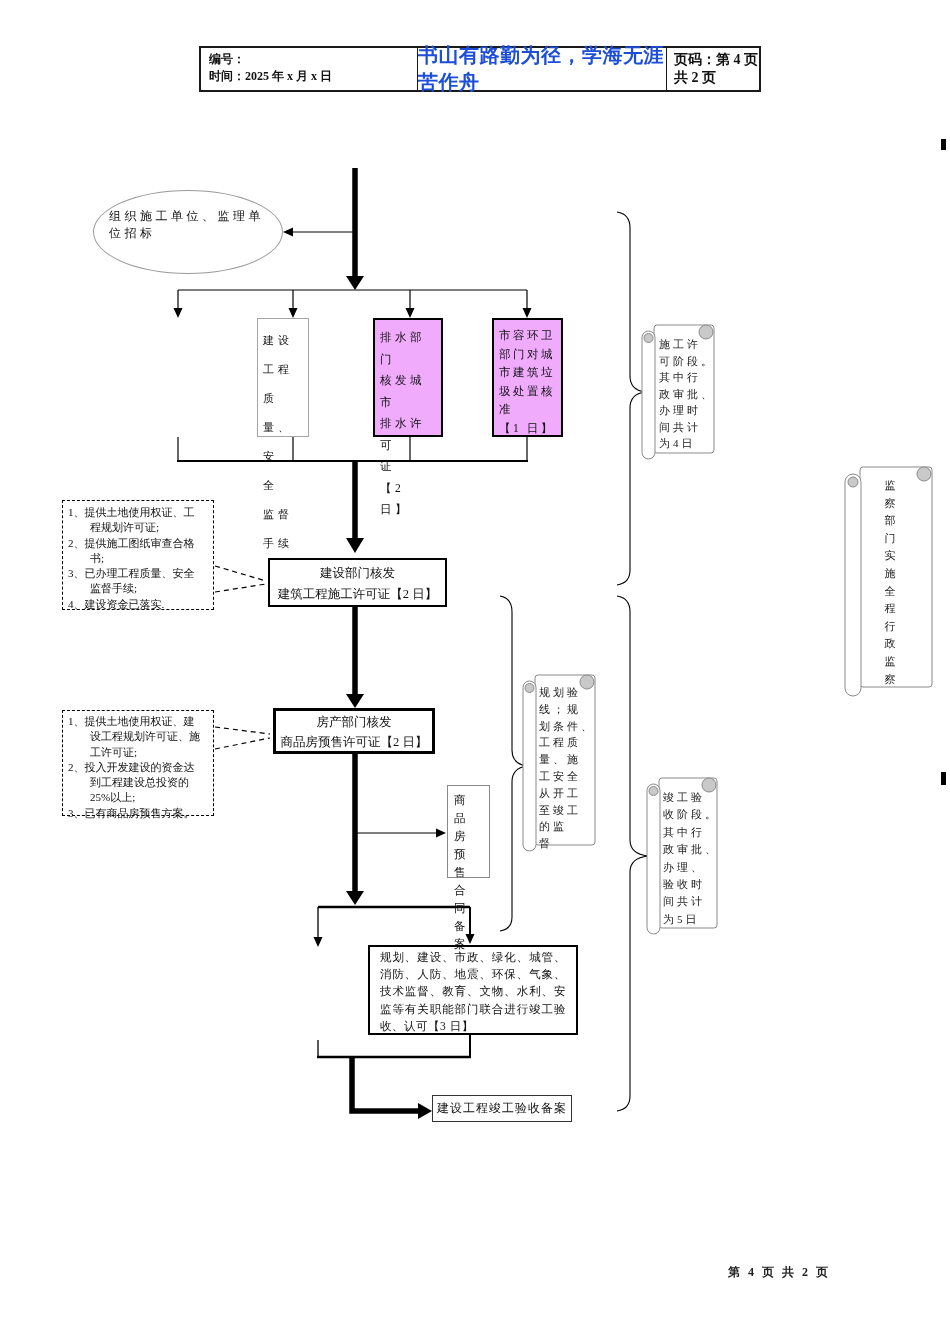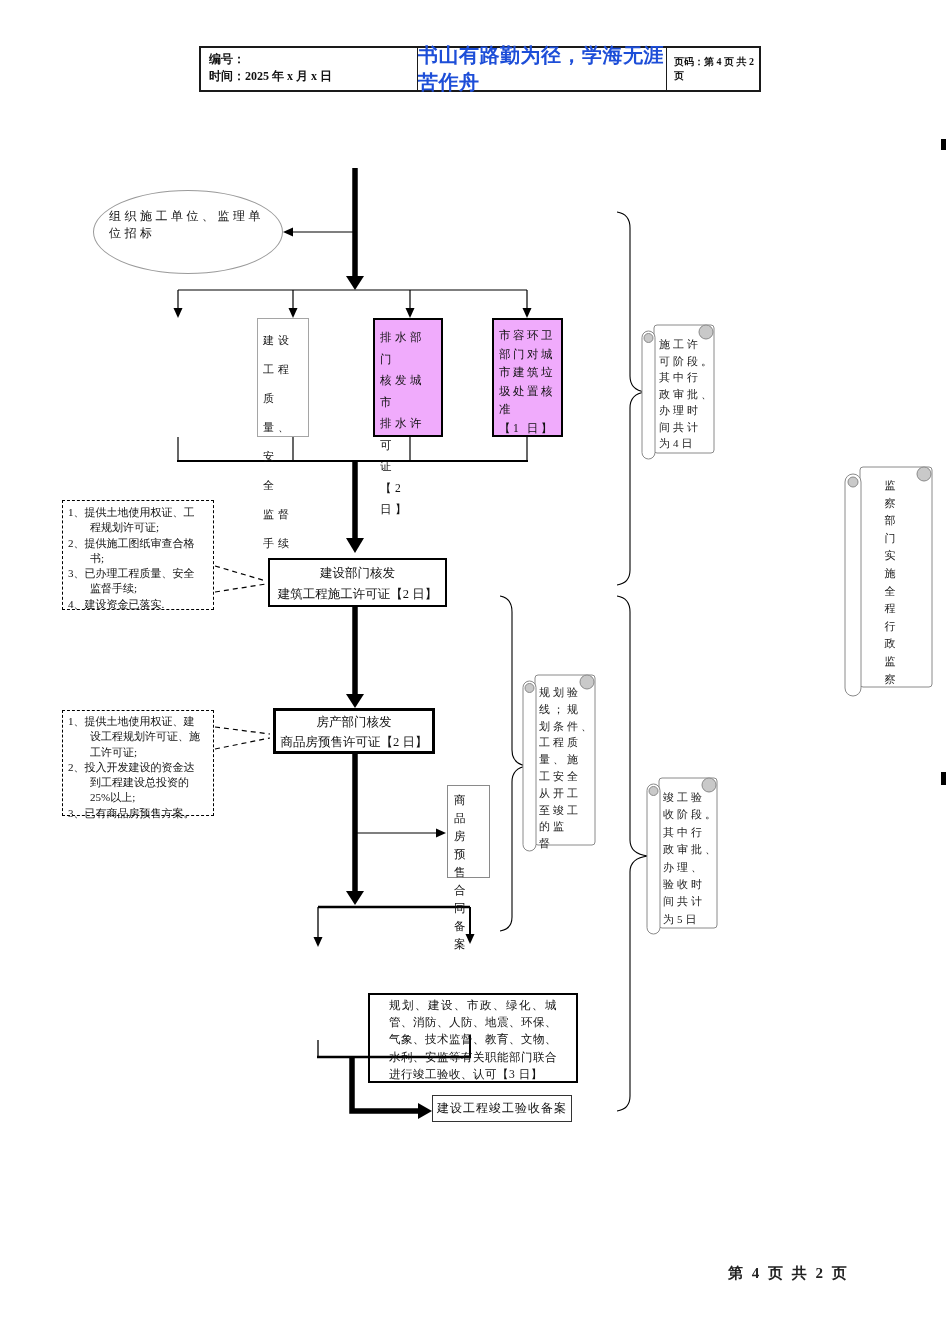--- a/index.html
+++ b/index.html
@@ -5,31 +5,31 @@
   html,body{margin:0;padding:0;background:#fff;}
   .page{position:relative;width:950px;height:1344px;background:#ffffff;overflow:hidden;
         font-family:"Liberation Serif","DejaVu Serif",serif;color:#111;}
   .abs{position:absolute;}
   .pre{white-space:pre-line;}
   
   .hdr{left:199px;top:46px;width:558px;height:42px;border:2px solid #1a1a1a;display:flex;}
   .hdr .c1{width:208px;padding:3px 0 0 8px;font-size:12px;line-height:17px;font-weight:600;}
   .hdr .c2{width:248px;border-left:1px solid #1a1a1a;display:flex;align-items:center;justify-content:center;}
   .hdr .c2 span{color:#1d4ed8;font-weight:bold;font-size:20px;letter-spacing:0.5px;}
-  .hdr .c3{flex:1;border-left:1px solid #1a1a1a;display:flex;align-items:center;padding-left:7px;font-size:10px;font-weight:600;}
+  .hdr .c3{flex:1;border-left:1px solid #1a1a1a;display:flex;align-items:center;padding-left:7px;font-size:14px;font-weight:600;}
   
   .node{box-sizing:border-box;font-size:11px;line-height:16px;}
   .ellipse{border:1px solid #9a9a9a;border-radius:50%;}
   .grayBox{border:1px solid #a5a5a5;background:#fff;}
   .blackBoxThick{border:2.5px solid #000;background:#f0abfc;}
   .ctr{text-align:center;}
   .jst{text-align:justify;}
   svg{position:absolute;left:0;top:0;}
   .scrollTxt{font-size:11px;letter-spacing:3px;line-height:16.5px;color:#1a1a1a;}
-  .footer{font-size:15px;letter-spacing:2.5px;color:#222;font-weight:600;}
+  .footer{font-size:12px;letter-spacing:2.5px;color:#222;font-weight:600;}
   .edgeMark{background:#000;}
 </style>
 </head>
 <body>
 
 <div class="page">
 
   <div class="abs hdr">
     <div class="c1">
       <div>编号：</div>
@@ -190,21 +190,21 @@
 3、已有商品房预售方案。</div>
 
   <div class="abs node ctr pre" style="left:273px;top:708px;width:162px;height:46px;border:3px solid #000;font-size:12.5px;line-height:19.5px;padding-top:2px;box-sizing:border-box;">房产部门核发
 商品房预售许可证【2 日】</div>
 
   <div class="abs node" style="left:447px;top:785px;width:43px;height:93px;border:1px solid #8a8a8a;box-sizing:border-box;">
     <div style="padding:5px 0 0 6px;font-size:11.5px;letter-spacing:7px;line-height:18px;">商品房预售合同备案</div>
   </div>
 
 
-  <div class="abs node jst" style="left:368px;top:945px;width:210px;height:90px;border:2.5px solid #000;font-size:11.5px;line-height:17.2px;padding:2px 19px;box-sizing:border-box;letter-spacing:0.5px;margin-top:48px;">规划、建设、市政、绿化、城管、消防、人防、地震、环保、气象、技术监督、教育、文物、水利、安监等有关职能部门联合进行竣工验收、认可【3 日】</div>
+  <div class="abs node jst" style="left:368px;top:945px;width:210px;height:90px;border:2.5px solid #000;font-size:11.5px;line-height:17.2px;padding:2px 10px;box-sizing:border-box;letter-spacing:0.5px;">规划、建设、市政、绿化、城管、消防、人防、地震、环保、气象、技术监督、教育、文物、水利、安监等有关职能部门联合进行竣工验收、认可【3 日】</div>
 
   <div class="abs node ctr" style="left:432px;top:1095px;width:140px;height:27px;border:1.5px solid #333;font-size:12px;line-height:24px;box-sizing:border-box;letter-spacing:1px;">建设工程竣工验收备案</div>
 
   <div class="abs scrollTxt pre" style="left:659px;top:336px;width:56px;">施工许
 可阶段。
 其中行
 政审批、
 办理时
 间共计
 为4日</div>

